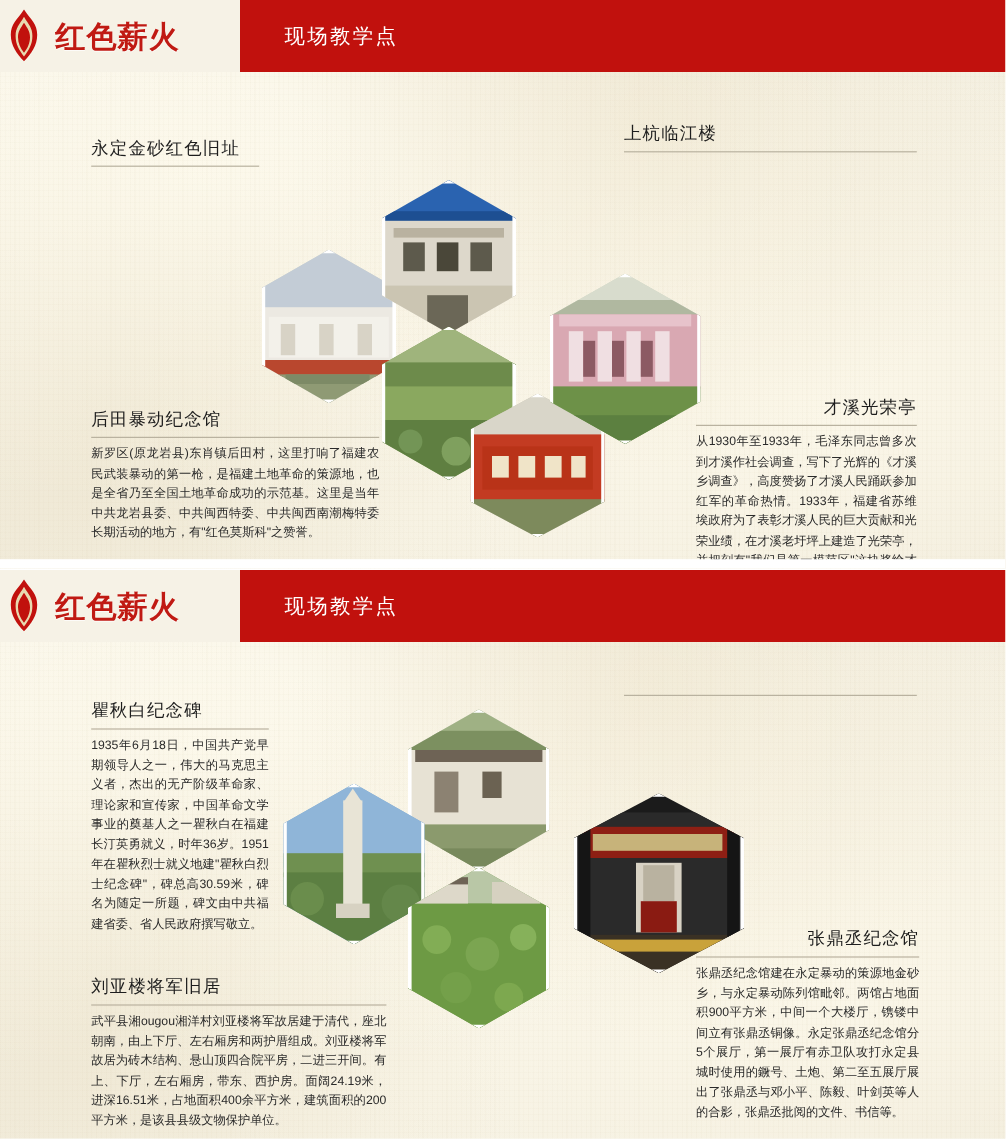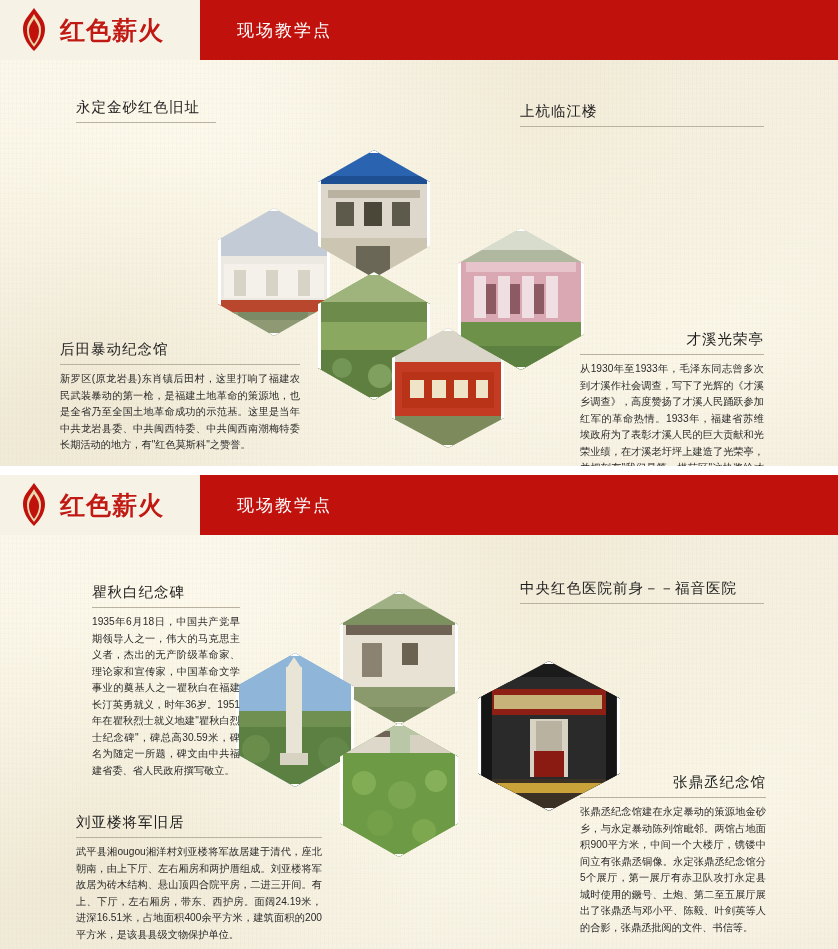--- a/index.html
+++ b/index.html
@@ -37,21 +37,20 @@
     position: absolute; top: 0; left: 0; right: 0;
     height: 60px;
     display: flex;
     align-items: stretch;
   }
   .logo-zone {
     width: 200px;
     background: #f6f2e6;
     display: flex;
     align-items: center;
-    padding-left: 14px;
     gap: 6px;
   }
   .flame {
     position: relative;
     width: 40px; height: 46px;
     flex: none;
   }
   .flame svg { display:block; }
   .logo-text {
     font-family: "Liberation Serif", serif;
@@ -226,26 +225,26 @@
           <rect x="28" y="56" width="10" height="30" fill="#8c5a63"></rect>
           <rect x="52" y="56" width="10" height="30" fill="#8c5a63"></rect>
           <rect x="76" y="56" width="10" height="30" fill="#8c5a63"></rect>
           <rect y="94" width="126" height="48" fill="#6d9148"></rect>
           <rect y="118" width="126" height="24" fill="#5c8040"></rect>
         </svg>
       </div>
       <div class="frame"></div>
     </div>
 
-    <div class="block" style="left:76px; top:38px; width:140px;">
+    <div class="block" style="left:76px; top:54px; width:140px;">
       <div class="heading">永定金砂红色旧址</div>
       <div class="rule"></div>
     </div>
 
-    <div class="block" style="left:60px; top:280px; width:240px;">
+    <div class="block" style="left:76px; top:280px; width:240px;">
       <div class="heading">后田暴动纪念馆</div>
       <div class="rule"></div>
       <div class="body">新罗区(原龙岩县)东肖镇后田村，这里打响了福建农民武装暴动的第一枪，是福建土地革命的策源地，也是全省乃至全国土地革命成功的示范基。这里是当年中共龙岩县委、中共闽西特委、中共闽西南潮梅特委长期活动的地方，有"红色莫斯科"之赞誉。</div>
     </div>
 
     <div class="block" style="left:520px; top:42px; width:244px;">
       <div class="heading">上杭临江楼</div>
       <div class="rule"></div>
     </div>
 
@@ -345,34 +344,33 @@
           <rect x="56" y="90" width="30" height="26" fill="#8a1b12"></rect>
           <rect x="0" y="118" width="142" height="32" fill="#3a3124"></rect>
           <rect x="10" y="122" width="122" height="10" fill="#c9a23a"></rect>
           <rect x="4" y="16" width="10" height="108" fill="#151515"></rect>
           <rect x="128" y="16" width="10" height="108" fill="#151515"></rect>
         </svg>
       </div>
       <div class="frame"></div>
     </div>
 
-    <div class="block" style="left:76px; top:48px; width:148px;margin-left:16px;">
+    <div class="block" style="left:76px; top:48px; width:148px;">
       <div class="heading">瞿秋白纪念碑</div>
       <div class="rule"></div>
       <div class="body">1935年6月18日，中国共产党早期领导人之一，伟大的马克思主义者，杰出的无产阶级革命家、理论家和宣传家，中国革命文学事业的奠基人之一瞿秋白在福建长汀英勇就义，时年36岁。1951年在瞿秋烈士就义地建"瞿秋白烈士纪念碑"，碑总高30.59米，碑名为随定一所题，碑文由中共福建省委、省人民政府撰写敬立。</div>
     </div>
 
     <div class="block" style="left:76px; top:278px; width:246px;">
       <div class="heading">刘亚楼将军旧居</div>
       <div class="rule"></div>
       <div class="body">武平县湘ougou湘洋村刘亚楼将军故居建于清代，座北朝南，由上下厅、左右厢房和两护厝组成。刘亚楼将军故居为砖木结构、悬山顶四合院平房，二进三开间。有上、下厅，左右厢房，带东、西护房。面阔24.19米，进深16.51米，占地面积400余平方米，建筑面积的200平方米，是该县县级文物保护单位。</div>
     </div>
 
     <div class="block" style="left:520px; top:44px; width:244px;">
-      <div class="heading">中央红色医院前身－－福音医院</div>
       <div class="rule"></div>
     </div>
 
     <div class="block right" style="left:580px; top:238px; width:186px;">
       <div class="heading">张鼎丞纪念馆</div>
       <div class="rule"></div>
       <div class="body">张鼎丞纪念馆建在永定暴动的策源地金砂乡，与永定暴动陈列馆毗邻。两馆占地面积900平方米，中间一个大楼厅，镌镂中间立有张鼎丞铜像。永定张鼎丞纪念馆分5个展厅，第一展厅有赤卫队攻打永定县城时使用的鐝号、土炮、第二至五展厅展出了张鼎丞与邓小平、陈毅、叶剑英等人的合影，张鼎丞批阅的文件、书信等。</div>
     </div>
 
   </div>

